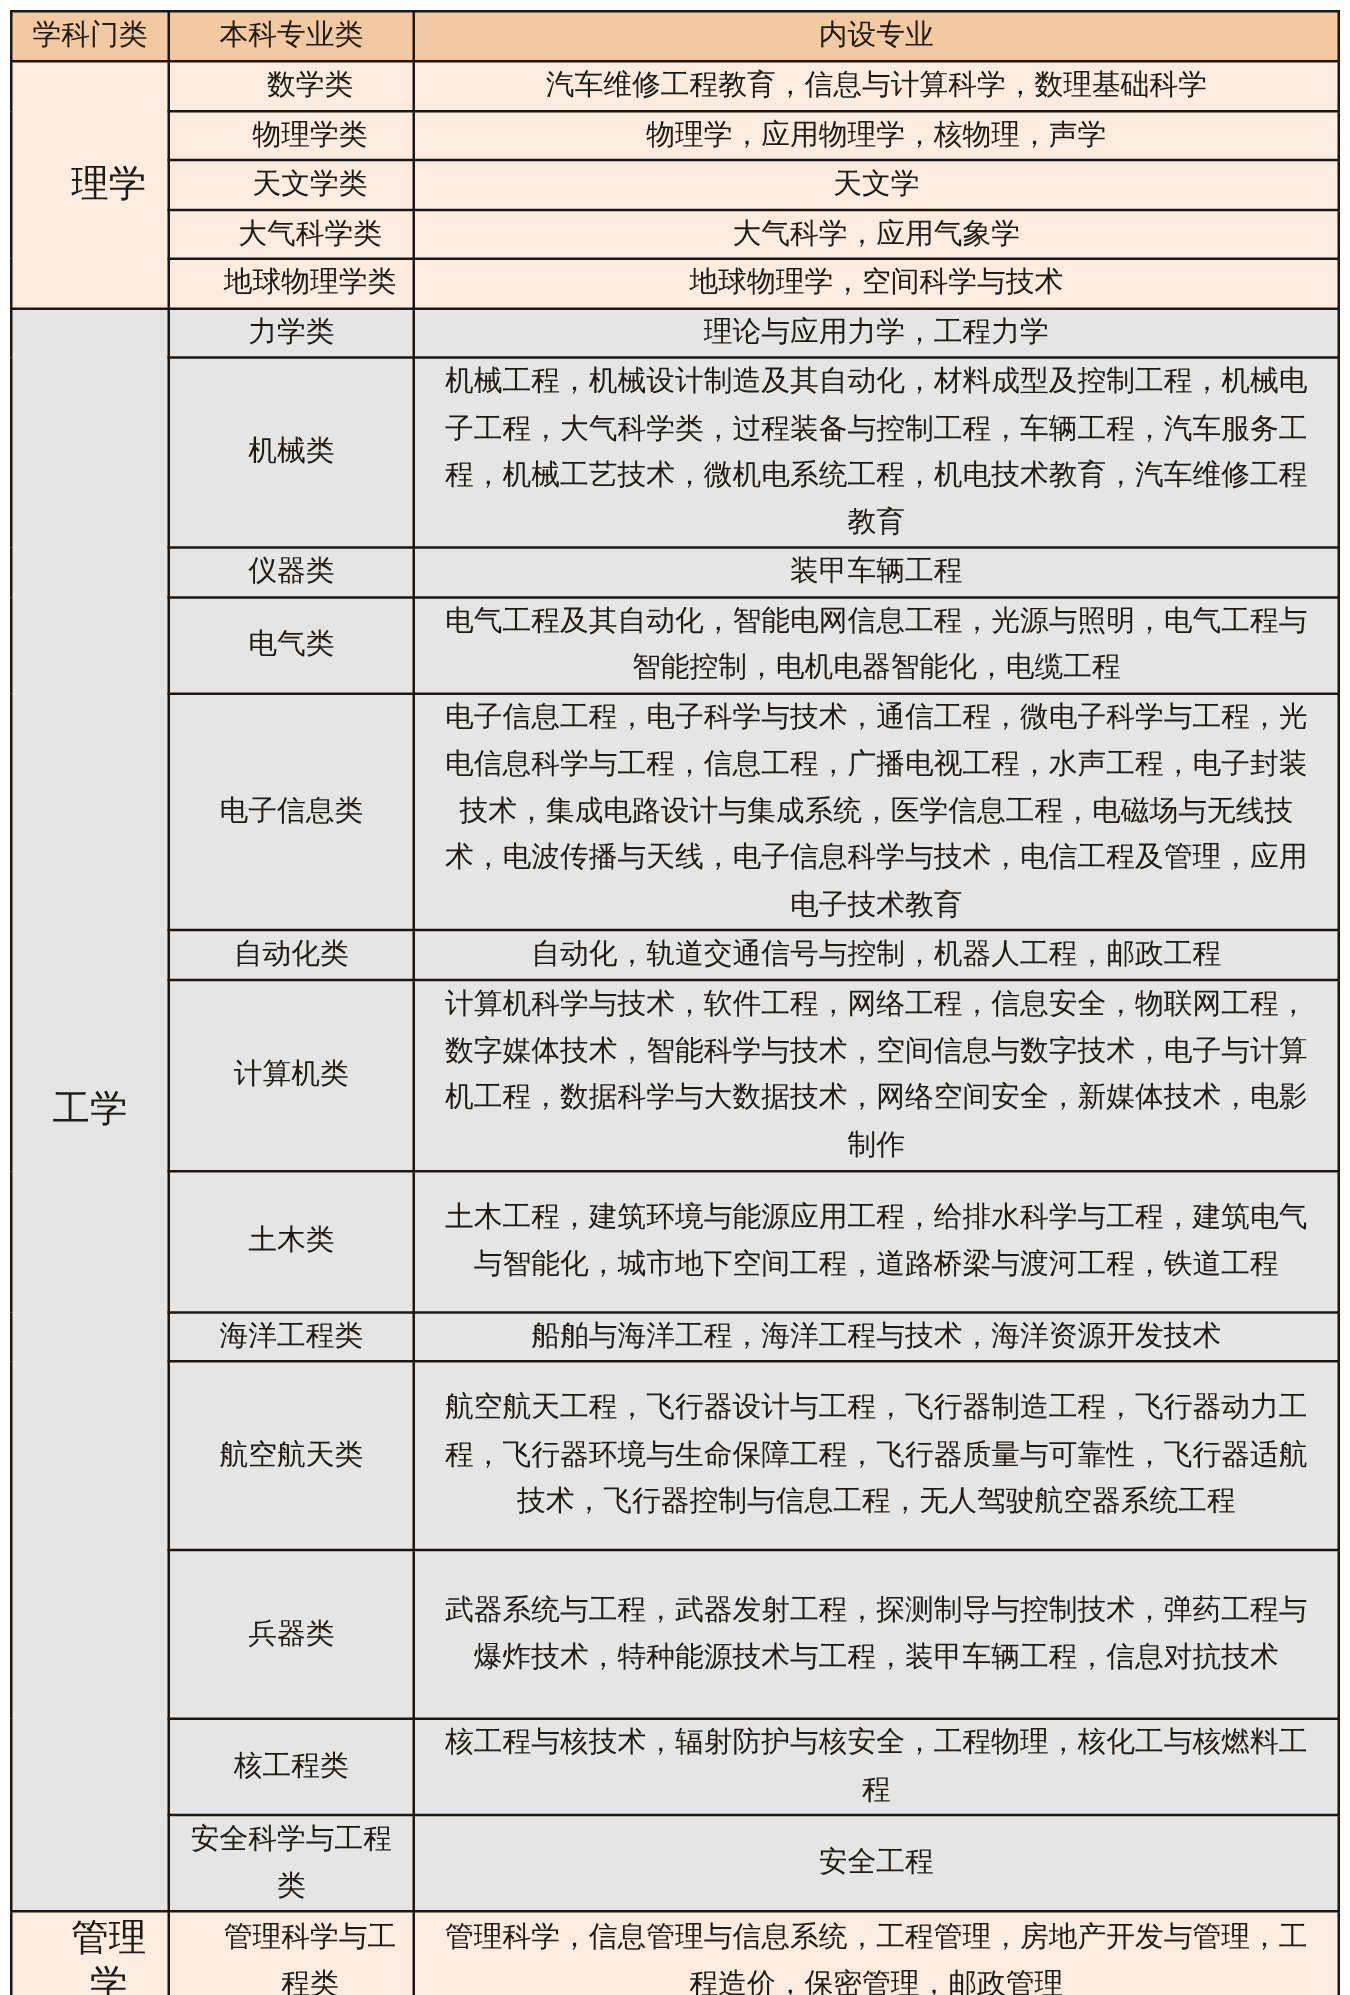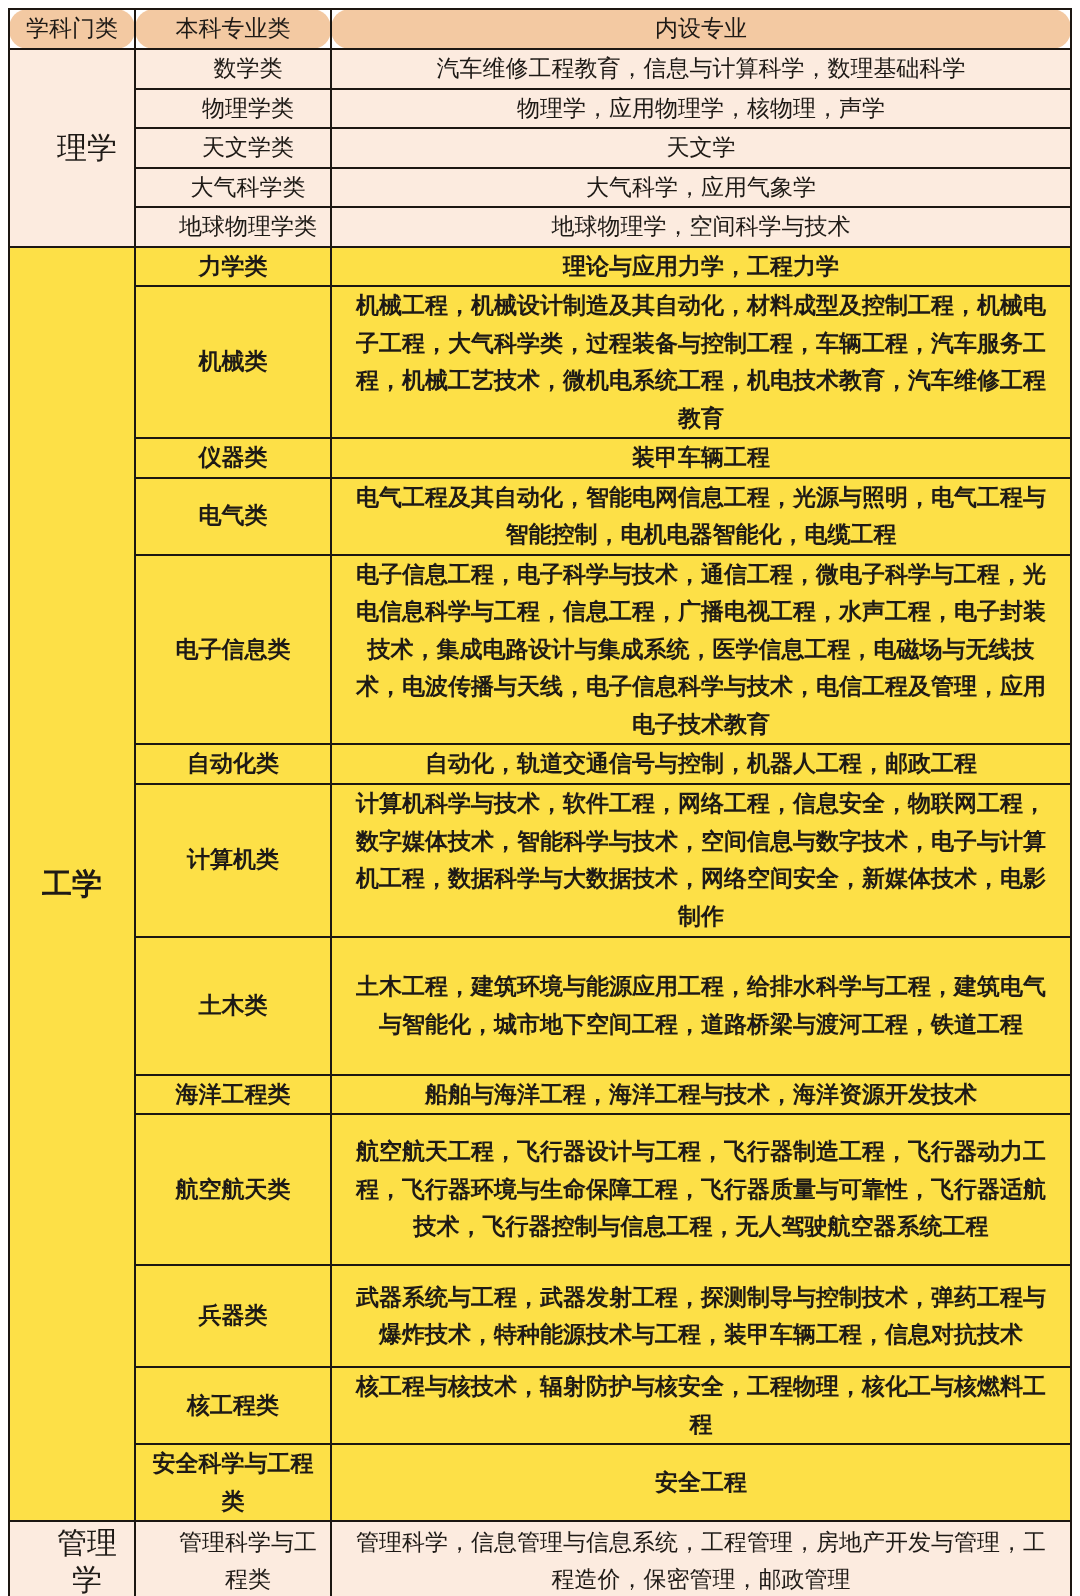--- a/index.html
+++ b/index.html
@@ -2,26 +2,26 @@
 <html><head>
 <meta charset="utf-8">
 <style>
   html, body { margin:0; padding:0; background:#ffffff; }
   body { width:1080px; height:1596px; position:relative; overflow:hidden;
          font-family: "DejaVu Sans", "Liberation Sans", sans-serif; color:#1e1a16; }
   table { position:absolute; left:8px; top:8px; width:1064px; border-collapse:collapse;
           table-layout:fixed; }
   td, th { border:2.5px solid #1c1712; text-align:center; vertical-align:middle;
            font-size:23px; line-height:37.5px; font-weight:normal; padding:0 6px; }
-  th { background:#F3C9A2; height:37px;border-radius:19px; }
+  th { background:#F3C9A2; height:37px; }
   .col1 { width:126px; }
   .col2 { width:196px; }
   .col3 { width:auto; }
   .light td { background:#FCEBDF;padding-left:36px; }
-  .peach td { background:#fde047;font-weight:bold; }
+  .peach td { background:#e5e5e5; }
   td.major { padding:0 14px; }
   td.gate { font-size:30px; }
 </style>
 </head>
 <body>
 
 <table>
   <colgroup>
     <col class="col1">
       <col class="col2">
@@ -80,33 +80,33 @@
       <td class="major">电子信息工程，电子科学与技术，通信工程，微电子科学与工程，光电信息科学与工程，信息工程，广播电视工程，水声工程，电子封装技术，集成电路设计与集成系统，医学信息工程，电磁场与无线技术，电波传播与天线，电子信息科学与技术，电信工程及管理，应用电子技术教育</td>
     </tr>
     <tr class="peach" style="height:39px">
       <td>自动化类</td>
       <td class="major">自动化，轨道交通信号与控制，机器人工程，邮政工程</td>
     </tr>
     <tr class="peach" style="height:153px">
       <td>计算机类</td>
       <td class="major">计算机科学与技术，软件工程，网络工程，信息安全，物联网工程，数字媒体技术，智能科学与技术，空间信息与数字技术，电子与计算机工程，数据科学与大数据技术，网络空间安全，新媒体技术，电影制作</td>
     </tr>
-    <tr class="peach" style="height:138px">
+    <tr class="peach" style="height:113px">
       <td>土木类</td>
       <td class="major">土木工程，建筑环境与能源应用工程，给排水科学与工程，建筑电气与智能化，城市地下空间工程，道路桥梁与渡河工程，铁道工程</td>
     </tr>
     <tr class="peach" style="height:39px">
       <td>海洋工程类</td>
       <td class="major">船舶与海洋工程，海洋工程与技术，海洋资源开发技术</td>
     </tr>
     <tr class="peach" style="height:151px">
       <td>航空航天类</td>
       <td class="major">航空航天工程，飞行器设计与工程，飞行器制造工程，飞行器动力工程，飞行器环境与生命保障工程，飞行器质量与可靠性，飞行器适航技术，飞行器控制与信息工程，无人驾驶航空器系统工程</td>
     </tr>
-    <tr class="peach" style="height:102px">
+    <tr class="peach" style="height:135px">
       <td>兵器类</td>
       <td class="major">武器系统与工程，武器发射工程，探测制导与控制技术，弹药工程与爆炸技术，特种能源技术与工程，装甲车辆工程，信息对抗技术</td>
     </tr>
     <tr class="peach" style="height:76px">
       <td>核工程类</td>
       <td class="major">核工程与核技术，辐射防护与核安全，工程物理，核化工与核燃料工程</td>
     </tr>
     <tr class="peach" style="height:76px">
       <td>安全科学与工程类</td>
       <td class="major">安全工程</td>

